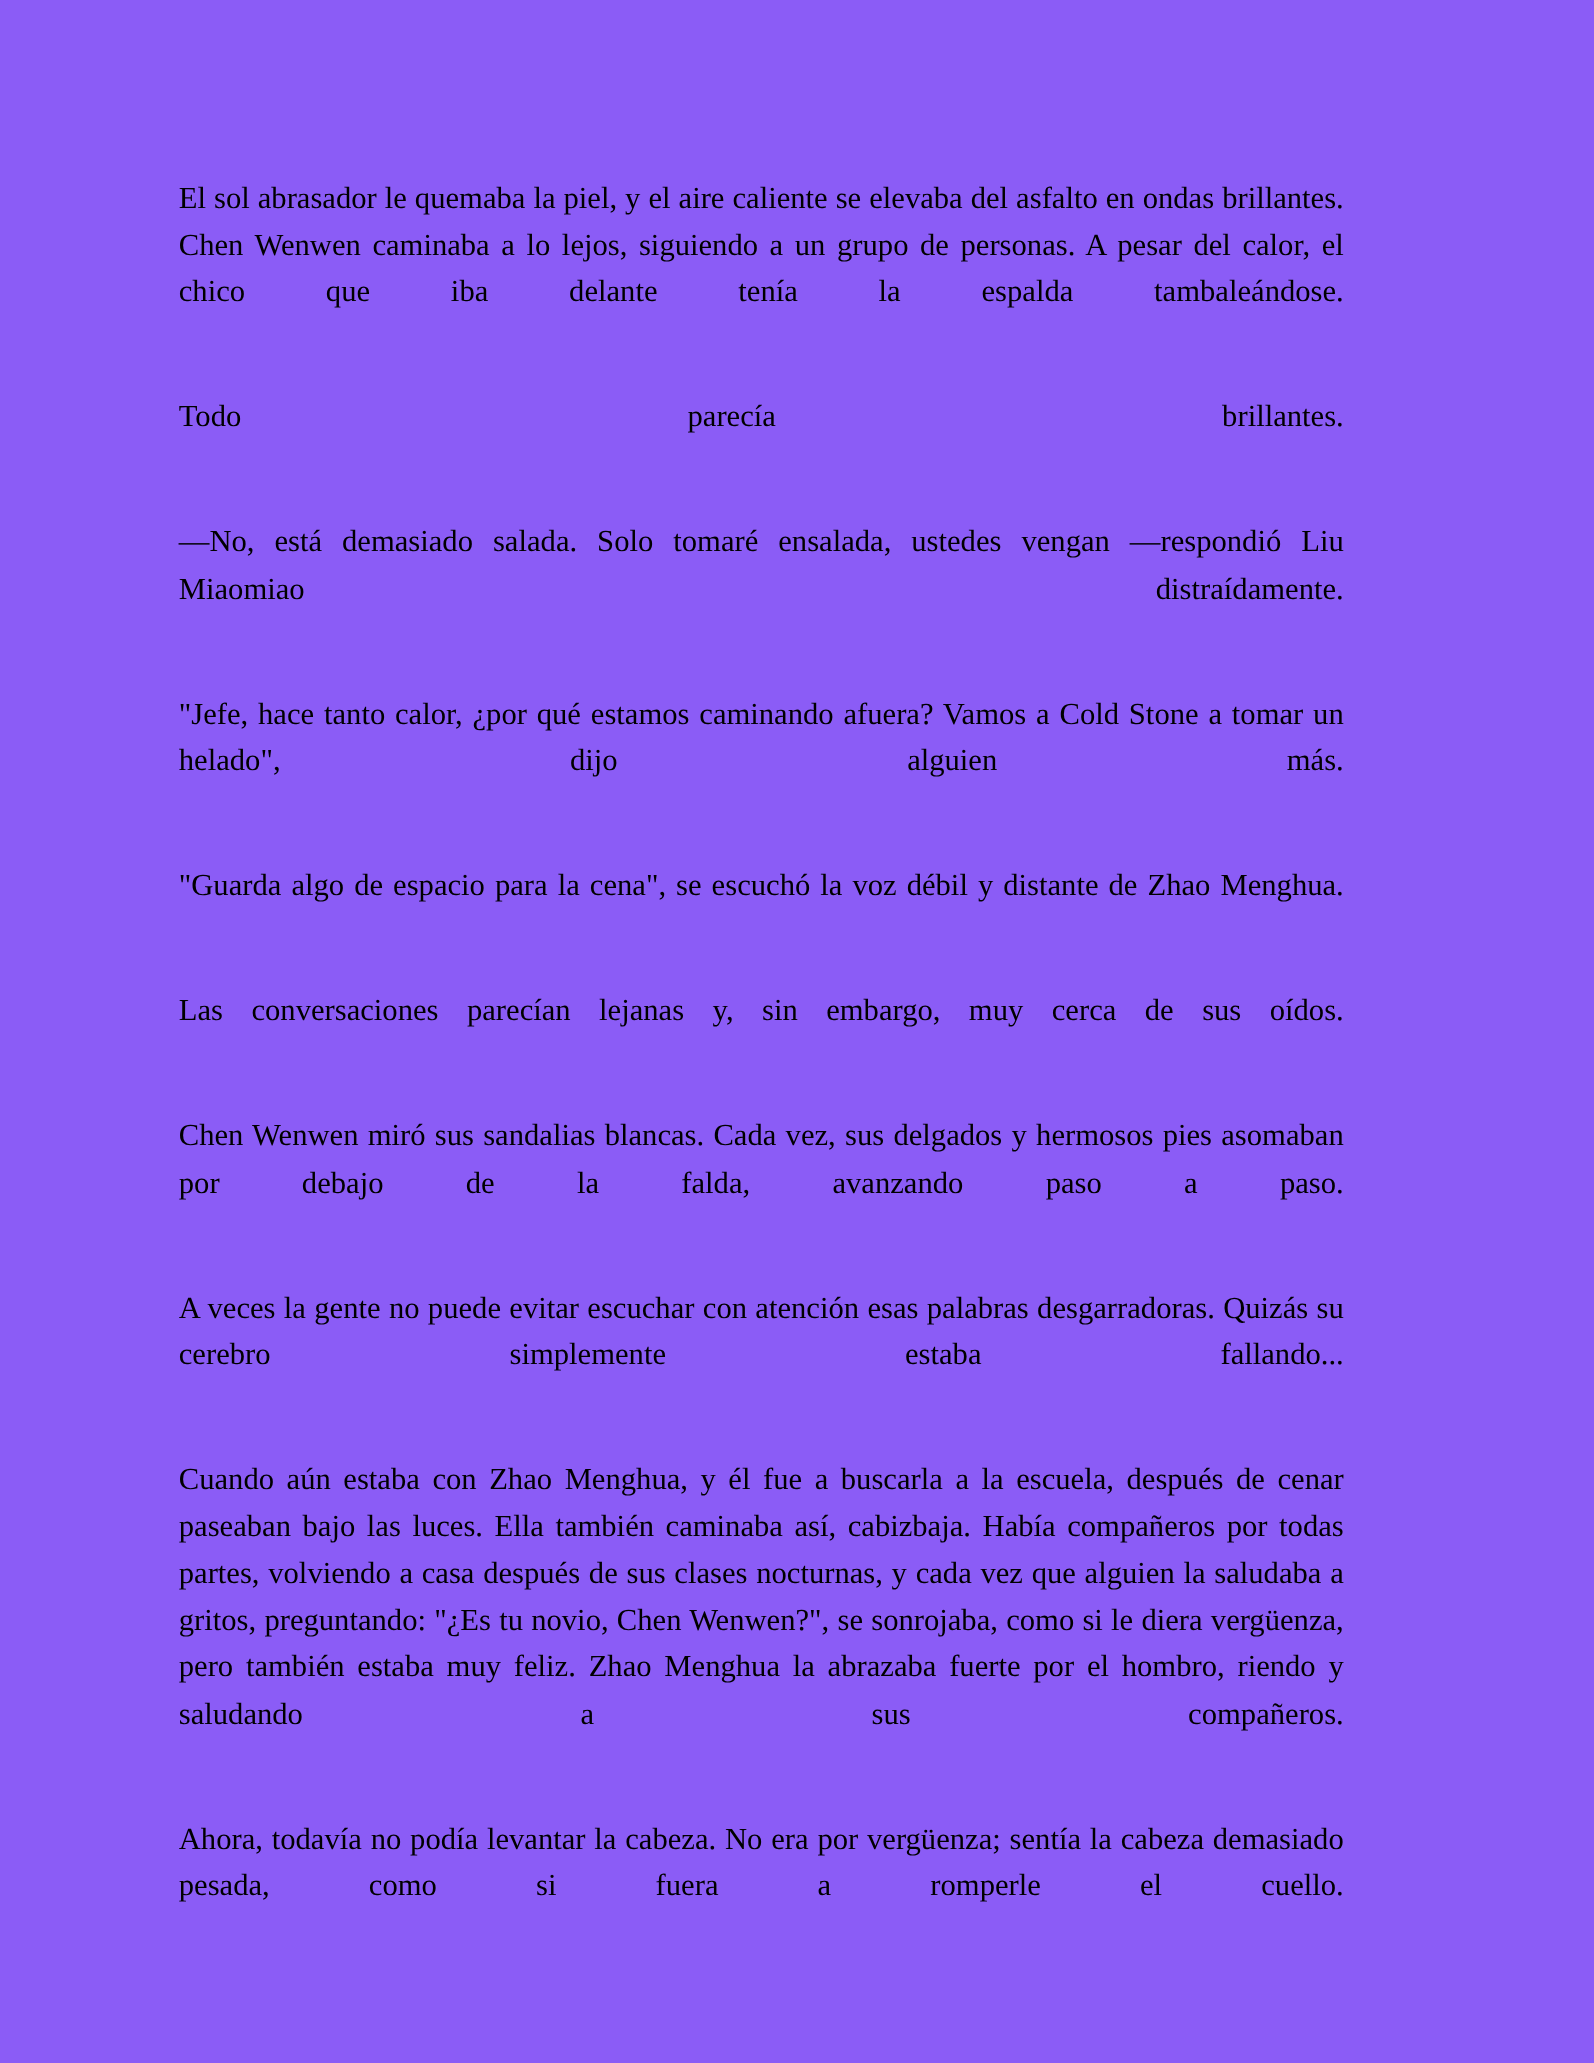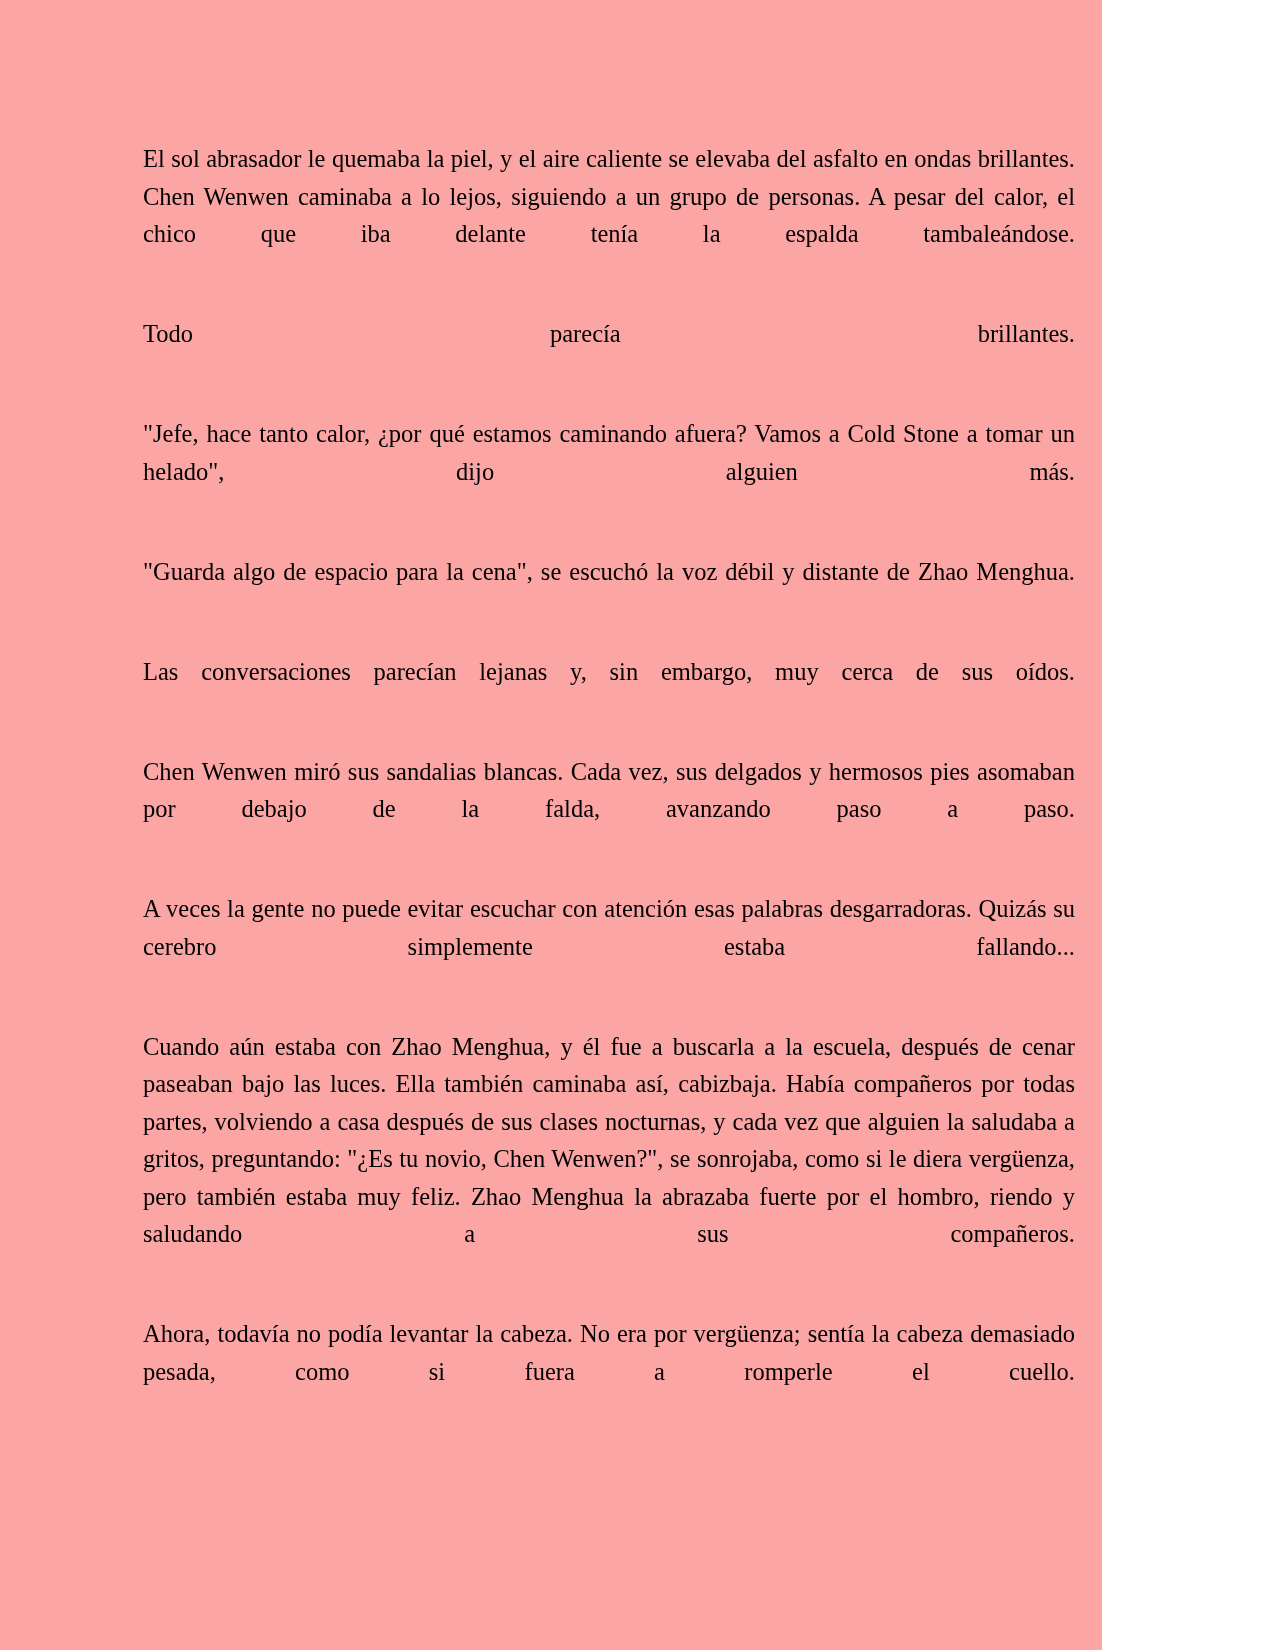--- a/index.html
+++ b/index.html
@@ -13,23 +13,23 @@
     height: 1650px;
     position: relative;
     font-family: "Liberation Serif", "DejaVu Serif", serif;
     color: #000000;
     -webkit-font-smoothing: antialiased;
   }
   .page {
     position: absolute;
     left: 0;
     top: 0;
-    width: 1102px;
+    width: 1275px;
     height: 1650px;
-    background: #fca5a5;
+    background: #8b5cf6;
     box-sizing: border-box;
   }
   .content {
     position: absolute;
     left: 143px;
     top: 140px;
     width: 932px;
   }
   .para {
     font-size: 24.5px;
@@ -63,20 +63,21 @@
   }
 </style>
 </head>
 <body>
 
 <div class="page">
 
   <div class="content">
     <p class="para">El sol abrasador le quemaba la piel, y el aire caliente se elevaba del asfalto en ondas brillantes. Chen Wenwen caminaba a lo lejos, siguiendo a un grupo de personas. A pesar del calor, el chico que iba delante tenía la espalda tambaleándose.</p>
     <p class="para">Todo parecía brillantes.</p>
+    <p class="para">—No, está demasiado salada. Solo tomaré ensalada, ustedes vengan —respondió Liu Miaomiao distraídamente.</p>
     <p class="para">"Jefe, hace tanto calor, ¿por qué estamos caminando afuera? Vamos a Cold Stone a tomar un helado", dijo alguien más.</p>
     <p class="para">"Guarda algo de espacio para la cena", se escuchó la voz débil y distante de Zhao Menghua.</p>
     <p class="para">Las conversaciones parecían lejanas y, sin embargo, muy cerca de sus oídos.</p>
     <p class="para">Chen Wenwen miró sus sandalias blancas. Cada vez, sus delgados y hermosos pies asomaban por debajo de la falda, avanzando paso a paso.</p>
     <p class="para">A veces la gente no puede evitar escuchar con atención esas palabras desgarradoras. Quizás su cerebro simplemente estaba fallando...</p>
     <p class="para">Cuando aún estaba con Zhao Menghua, y él fue a buscarla a la escuela, después de cenar paseaban bajo las luces. Ella también caminaba así, cabizbaja. Había compañeros por todas partes, volviendo a casa después de sus clases nocturnas, y cada vez que alguien la saludaba a gritos, preguntando: "¿Es tu novio, Chen Wenwen?", se sonrojaba, como si le diera vergüenza, pero también estaba muy feliz. Zhao Menghua la abrazaba fuerte por el hombro, riendo y saludando a sus compañeros.</p>
     <p class="para">Ahora, todavía no podía levantar la cabeza. No era por vergüenza; sentía la cabeza demasiado pesada, como si fuera a romperle el cuello.</p>
 
   </div>
 

